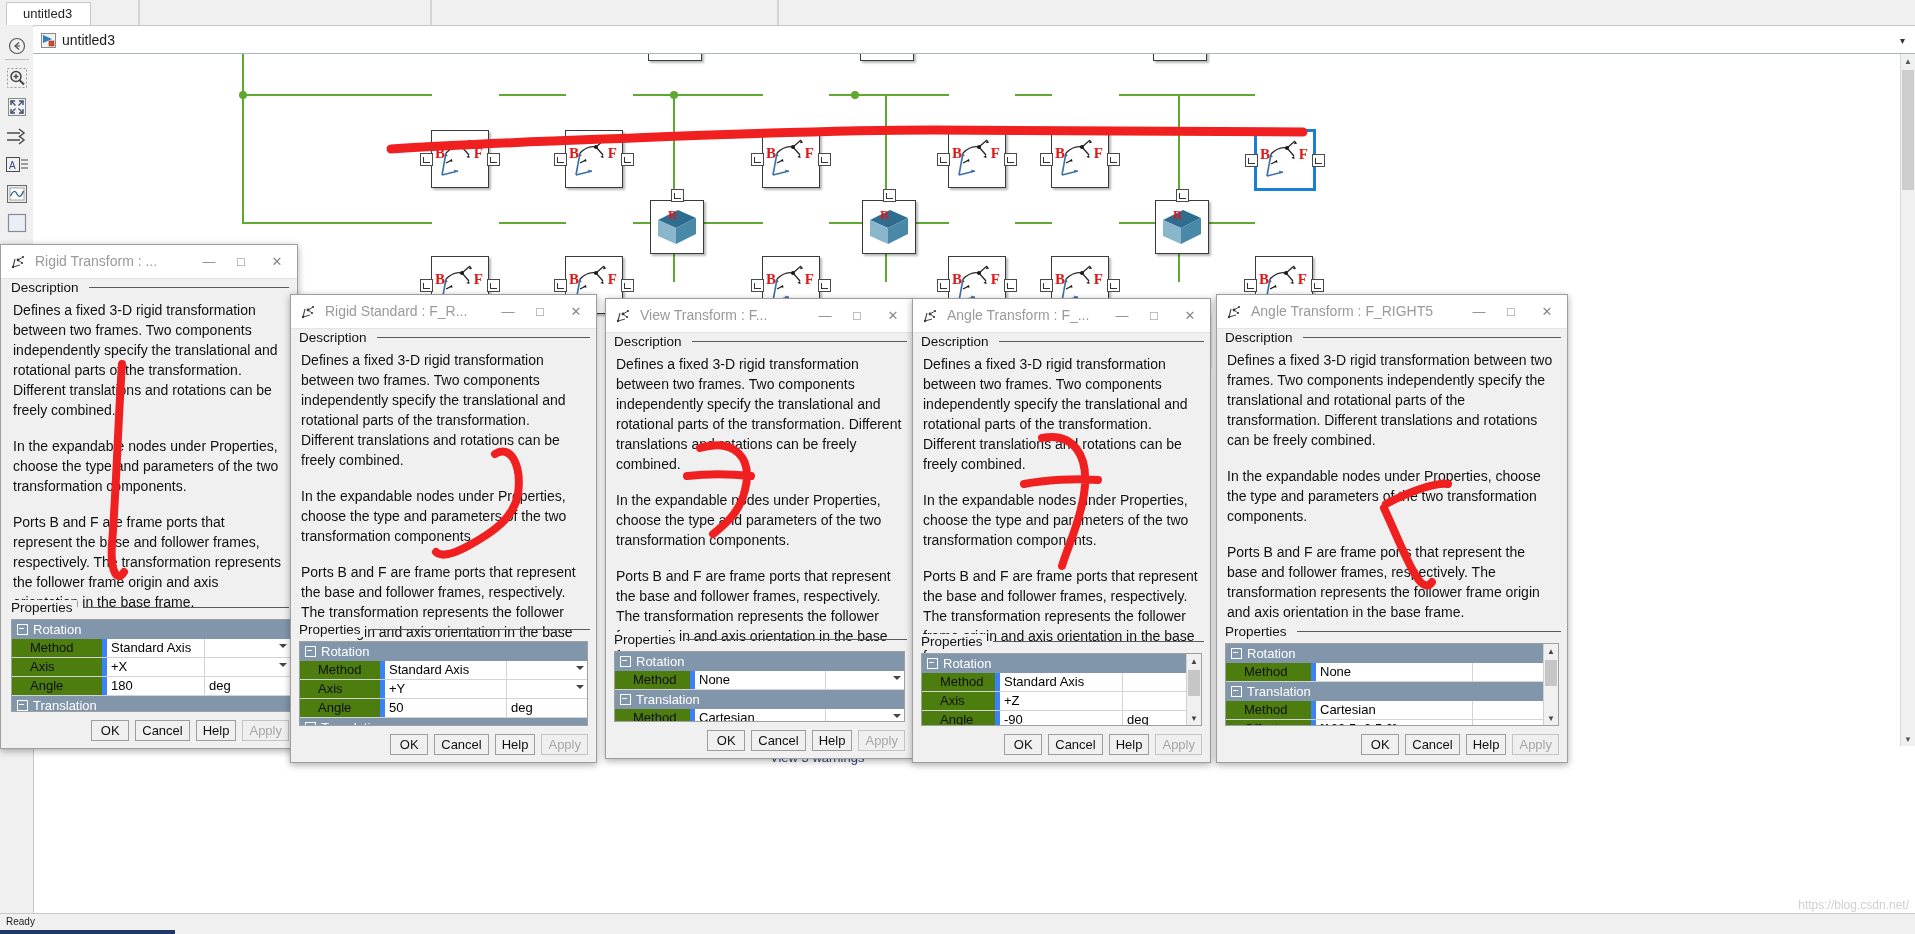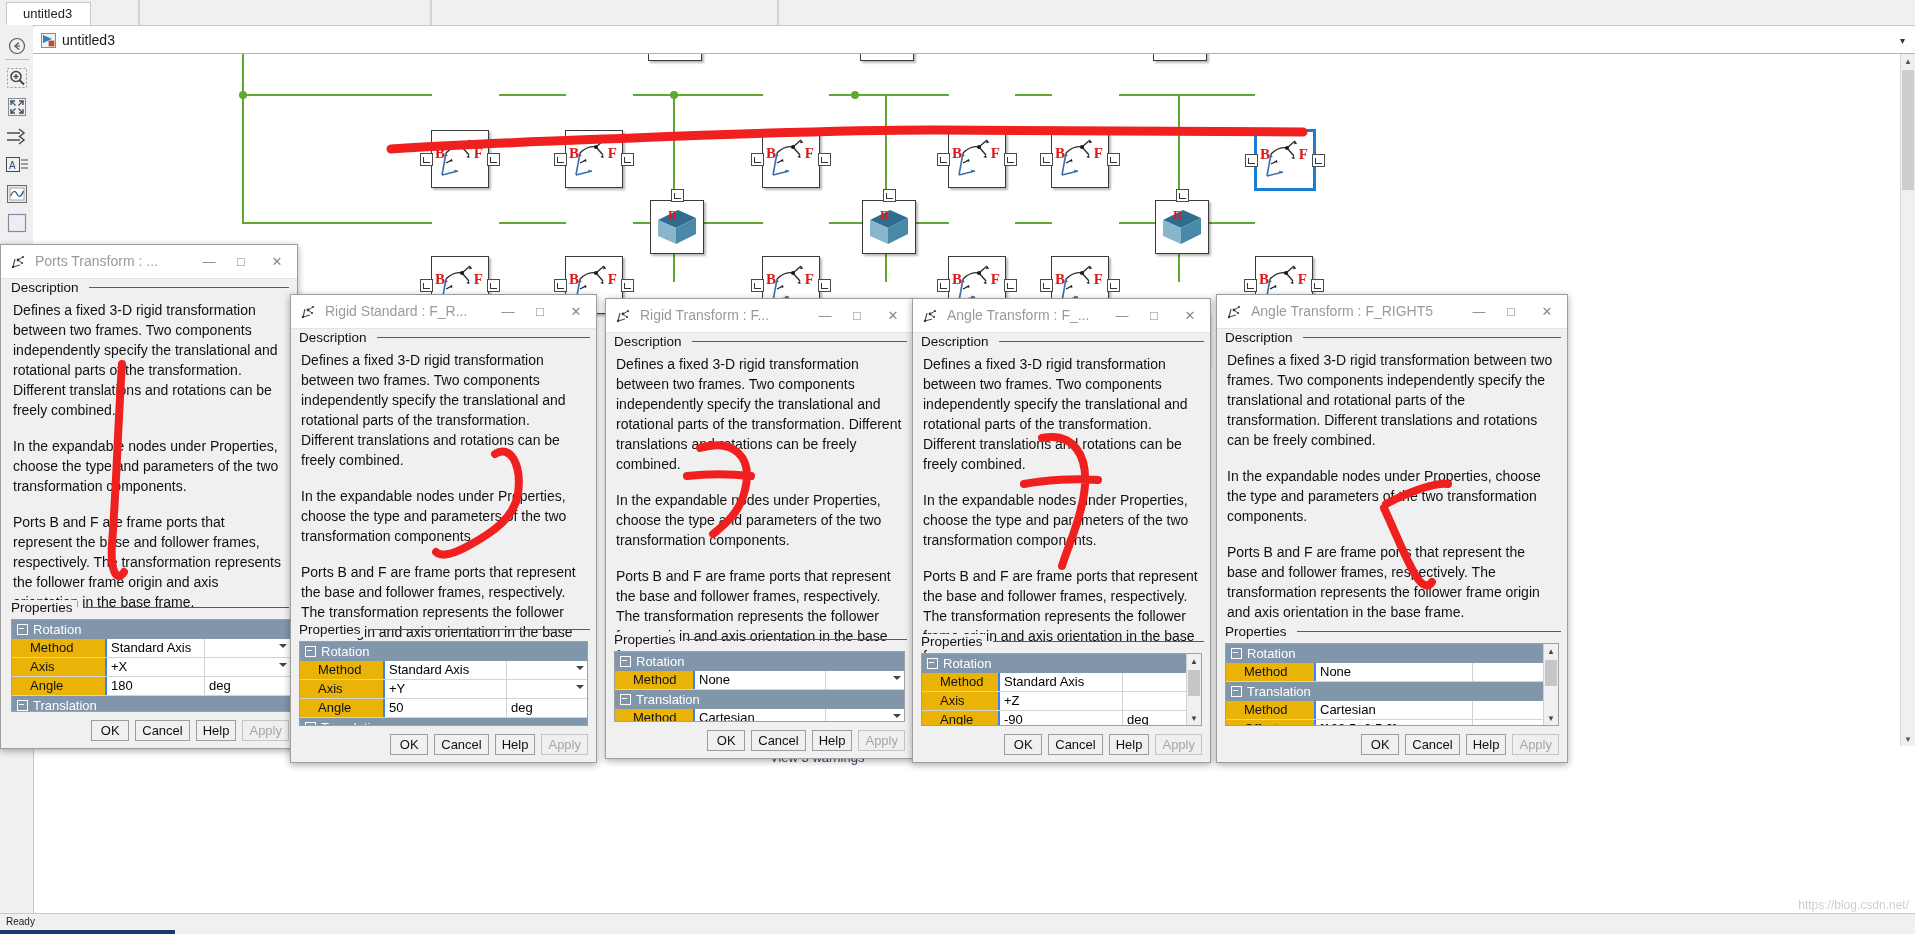--- a/index.html
+++ b/index.html
@@ -121,22 +121,22 @@
   .proptable{position:absolute;border:1px solid #a0a0a0;background:#fff;overflow:hidden;}
   .prow{display:flex;height:18px;border-bottom:1px solid #d3d3d3;font-size:13px;align-items:center;}
   .prow.hdr{background:#8296ab;color:#fff;border-bottom:1px solid #8296ab;}
   .prow.hdr .pexp{
     width:9px;height:9px;border:1px solid #fff;margin-left:5px;margin-right:5px;
     position:relative;flex:none;
   }
   .prow.hdr .pexp:after{content:"";position:absolute;left:1px;top:3px;width:5px;height:1px;background:#fff;}
   .prow.hdr .ptitle{font-size:13px;}
   .pname{
-    background:#eab308;color:#111;padding-left:18px;box-sizing:border-box;
-    height:18px;line-height:18px;border-right:2px solid #3b82f6;flex:none;overflow:hidden;white-space:nowrap;
+    background:#4d7c0f;color:#111;padding-left:18px;box-sizing:border-box;
+    height:18px;line-height:18px;border-right:5px solid #3b82f6;flex:none;overflow:hidden;white-space:nowrap;
   }
   .pval{
     background:#fff;height:18px;line-height:18px;padding-left:4px;box-sizing:border-box;
     flex:1 1 auto;position:relative;overflow:hidden;white-space:nowrap;border-right:1px solid #d3d3d3;
   }
   .punit{
     background:#fff;height:18px;line-height:18px;padding-left:4px;box-sizing:border-box;
     flex:none;position:relative;overflow:hidden;white-space:nowrap;
   }
   .chev{position:absolute;right:3px;top:5px;width:8px;height:8px;}
@@ -584,21 +584,21 @@
         <span class="ticon"><svg width="16" height="16" viewBox="0 0 16 16">
             <path d="M2 13 L4 5" stroke="#4a4a4a" stroke-width="1.1" fill="none"></path>
             <path d="M2 13 L9 11" stroke="#4a4a4a" stroke-width="1.1" fill="none"></path>
             <path d="M7 6 L12 3" stroke="#4a4a4a" stroke-width="1" fill="none"></path>
             <path d="M7 6 L11 9" stroke="#4a4a4a" stroke-width="1" fill="none"></path>
             <circle cx="7" cy="6" r="1.4" fill="#3a3a3a"></circle>
             <circle cx="12" cy="3" r="1.1" fill="#3a3a3a"></circle>
             <circle cx="11" cy="9" r="1.1" fill="#3a3a3a"></circle>
             <circle cx="2" cy="13" r="1.2" fill="#3a3a3a"></circle>
           </svg></span>
-        <span class="ttext">Ports Transform : ...</span>
+        <span class="ttext">Rigid Transform : ...</span>
         <span class="winbtn" style="right:72px;">—</span>
         <span class="winbtn" style="right:40px;">□</span>
         <span class="winbtn" style="right:4px;">✕</span>
       </div>
       <div class="dlg-body">
         <div class="grp" style="left:10px;top:8px;width:278px;height:14px;">
           <span class="grp-label" style="left:0;top:-6px;background:#f0f0f0;">Description</span>
           <span class="grp-rule" style="left:78px;width:200px;top:1px;"></span>
         </div>
         <div class="desc" style="left:12px;top:22px;width:272px;">Defines a fixed 3-D rigid transformation between two frames. Two components independently specify the translational and rotational parts of the transformation. Different translations and rotations can be freely combined.</div>
@@ -716,21 +716,21 @@
         <span class="ticon"><svg width="16" height="16" viewBox="0 0 16 16">
             <path d="M2 13 L4 5" stroke="#4a4a4a" stroke-width="1.1" fill="none"></path>
             <path d="M2 13 L9 11" stroke="#4a4a4a" stroke-width="1.1" fill="none"></path>
             <path d="M7 6 L12 3" stroke="#4a4a4a" stroke-width="1" fill="none"></path>
             <path d="M7 6 L11 9" stroke="#4a4a4a" stroke-width="1" fill="none"></path>
             <circle cx="7" cy="6" r="1.4" fill="#3a3a3a"></circle>
             <circle cx="12" cy="3" r="1.1" fill="#3a3a3a"></circle>
             <circle cx="11" cy="9" r="1.1" fill="#3a3a3a"></circle>
             <circle cx="2" cy="13" r="1.2" fill="#3a3a3a"></circle>
           </svg></span>
-        <span class="ttext">Rigid Transform : F...</span>
+        <span class="ttext">View Transform : F...</span>
         <span class="winbtn" style="right:72px;">—</span>
         <span class="winbtn" style="right:40px;">□</span>
         <span class="winbtn" style="right:4px;">✕</span>
       </div>
       <div class="dlg-body">
         <div class="grp" style="left:8px;top:8px;width:293px;height:14px;">
           <span class="grp-label" style="left:0;top:-6px;background:#f0f0f0;">Description</span>
           <span class="grp-rule" style="left:78px;width:215px;top:1px;"></span>
         </div>
         <div class="desc" style="left:10px;top:22px;width:287px;">Defines a fixed 3-D rigid transformation between two frames. Two components independently specify the translational and rotational parts of the transformation. Different translations and rotations can be freely combined.</div>

